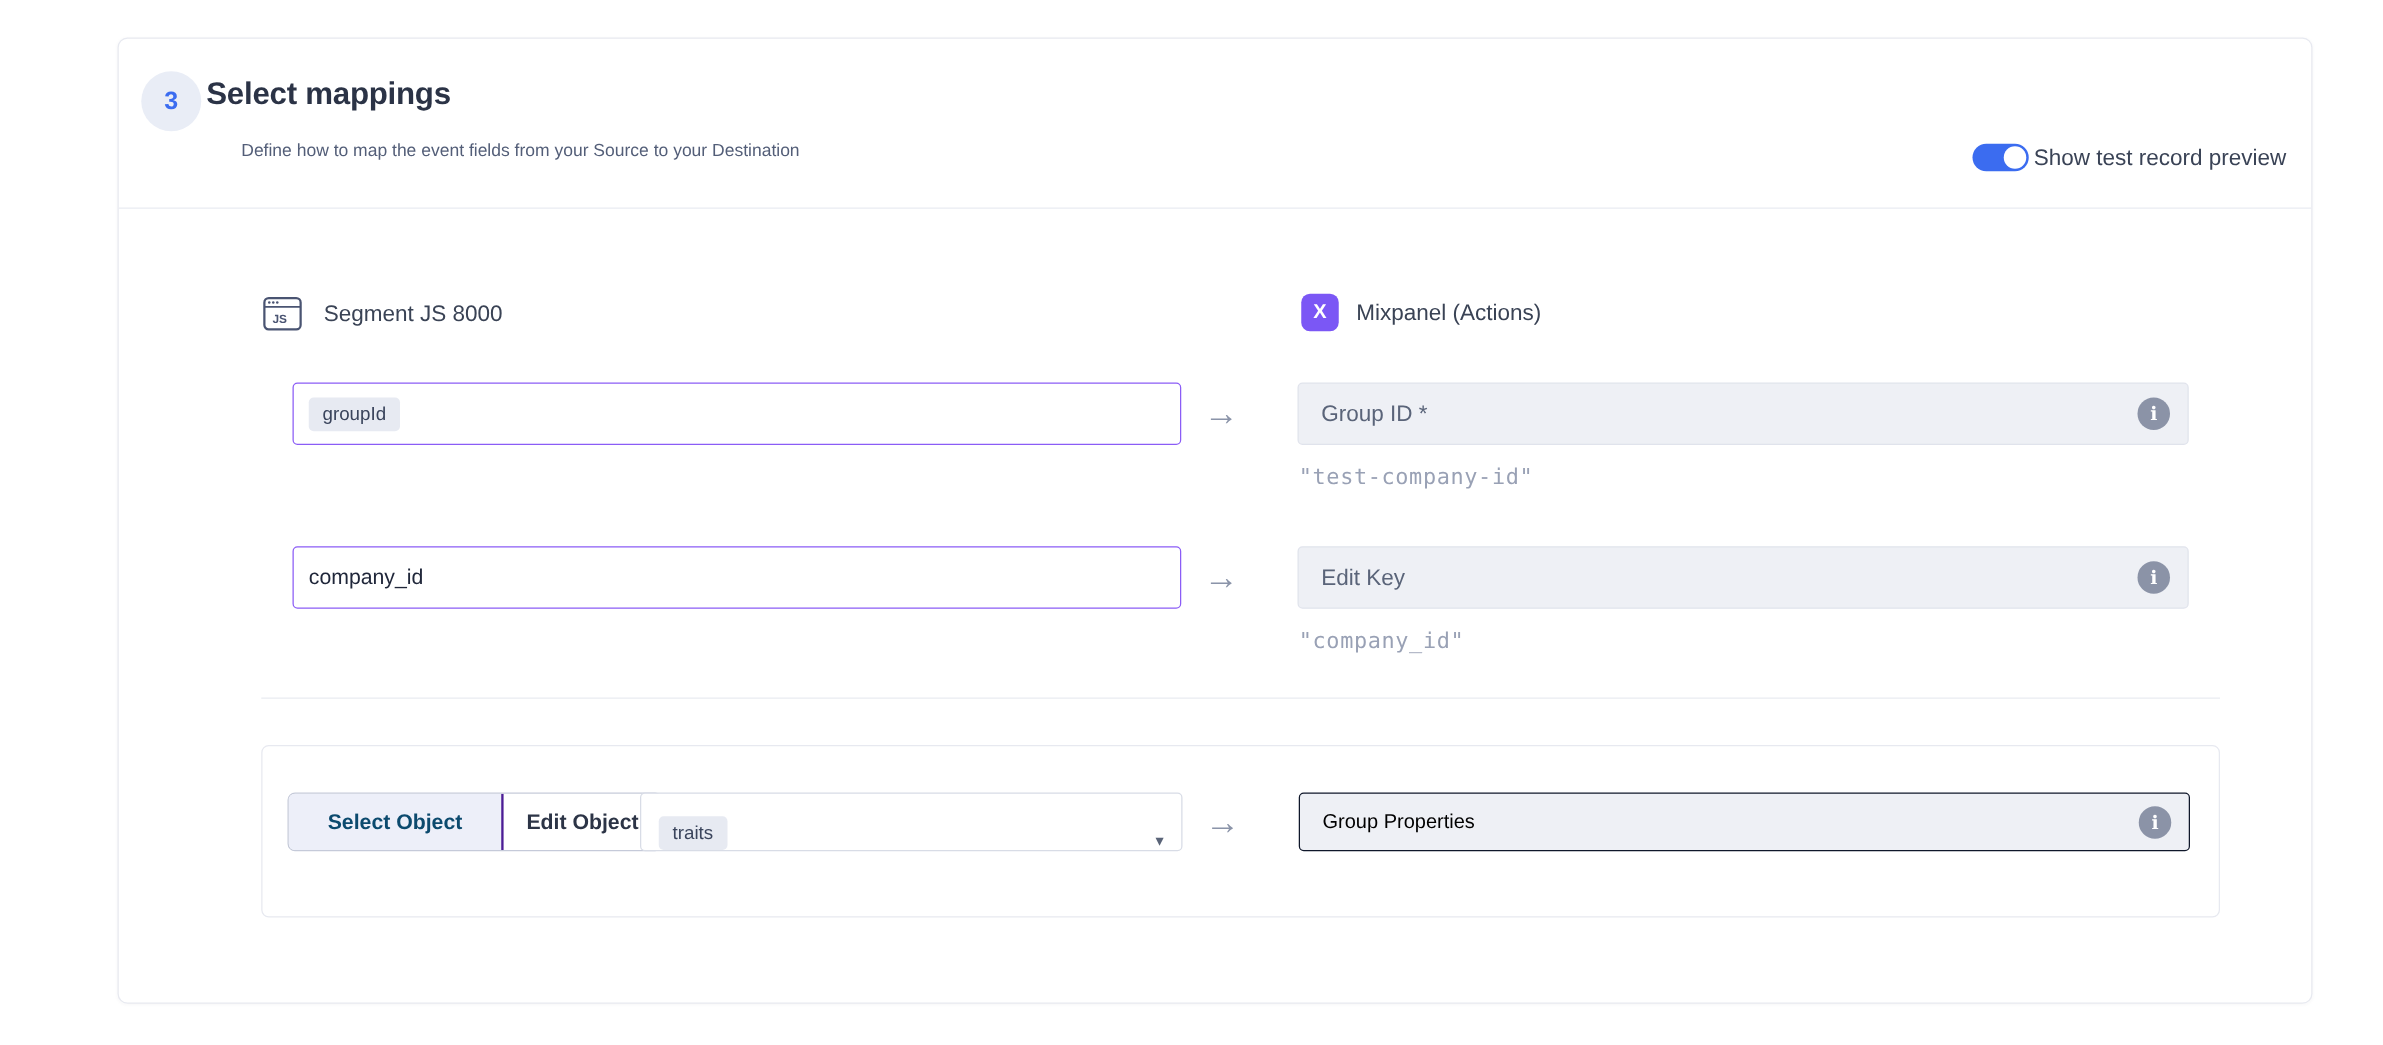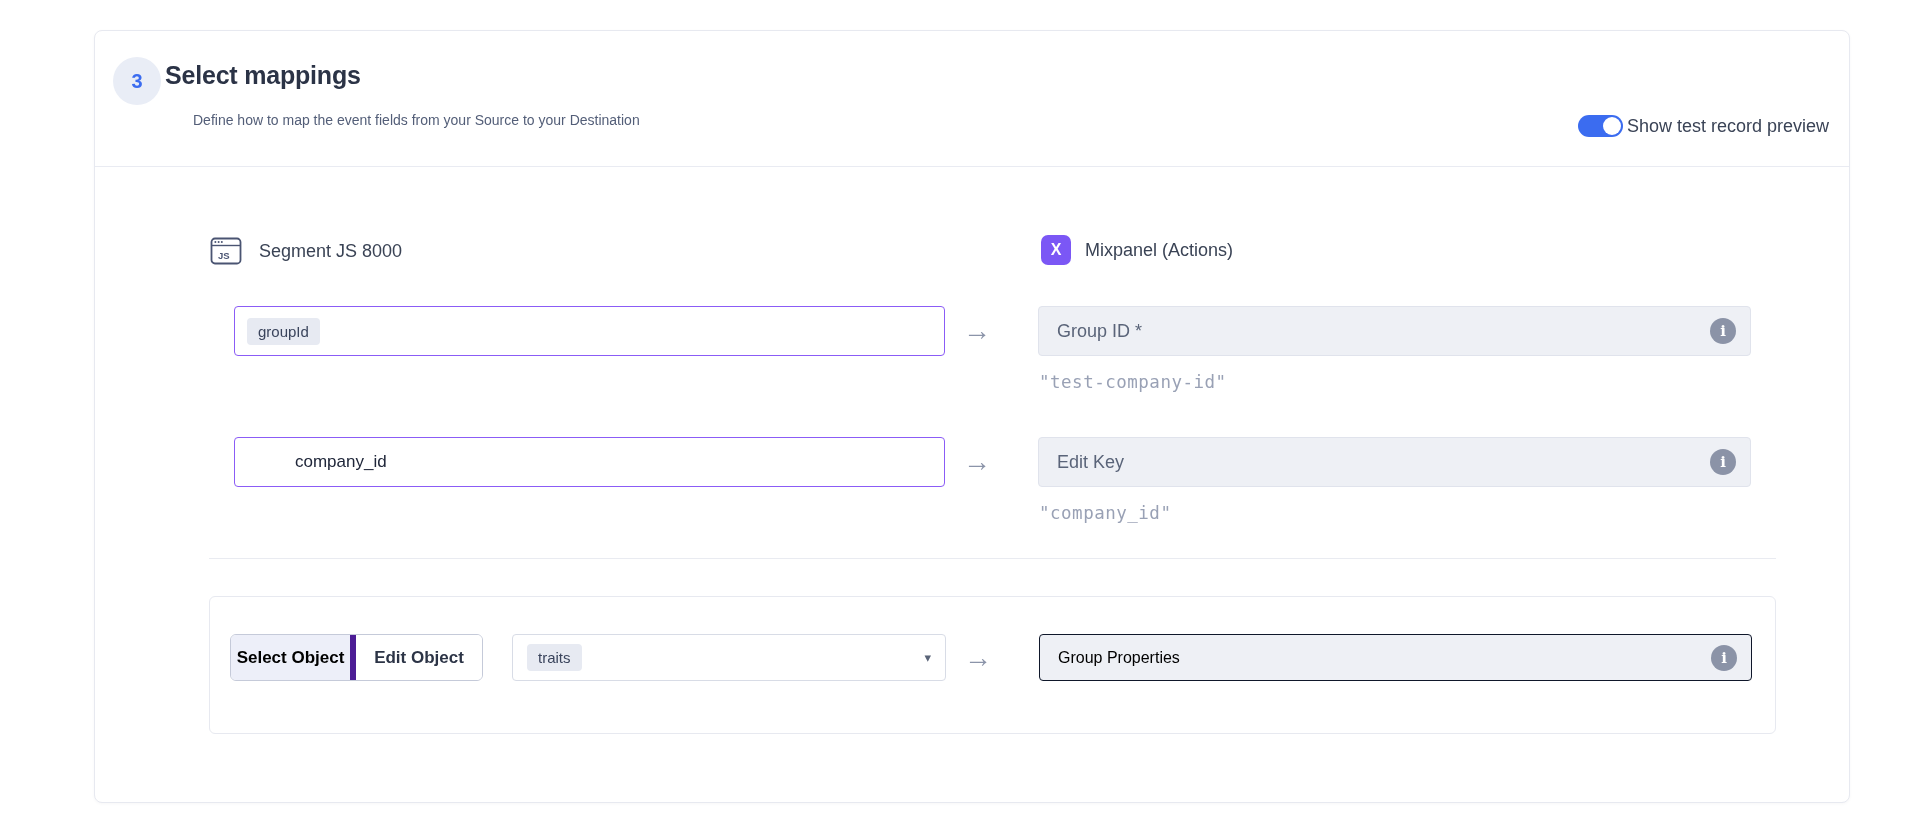--- a/index.html
+++ b/index.html
@@ -31,21 +31,21 @@
   .col-header .name { font-size:18px; color:#3a4355; }
   .mixpanel-box { width:30px; height:30px; border-radius:7px; background:#7b57f5;
                   display:flex; align-items:center; justify-content:center;
                   color:#fff; font-size:16px; font-weight:700; }
 
   .src-input { position:absolute; left:139px; width:711px; height:50px; background:#fff;
                border:1px solid #8b5cf6; border-radius:4px; display:flex; align-items:center;
                padding:0 12px; }
   .row1 { top:275px; } .row2 { top:406px; }
   .token { background:#e7eaf2; border-radius:4px; padding:5px 11px; font-size:15px; color:#3a445c; }
-  .plain-value { font-size:17px; color:#20273a;margin-left:48px; }
+  .plain-value { font-size:17px; color:#20273a; }
 
   .map-arrow { position:absolute; left:860px; width:44px; text-align:center;
                font-size:28px; color:#8b94a9; line-height:50px; }
   .arrow1 { top:275px; } .arrow2 { top:406px; }
 
   .dest-field { position:absolute; left:943px; width:713px; height:50px; background:#eef0f5;
                 border:1px solid #e0e3ec; border-radius:4px; display:flex; align-items:center;
                 padding:0 14px 0 18px; }
   .dest-field .dest-label { font-size:18px; color:#5a6479; }
   .info-badge { margin-left:auto; width:26px; height:26px; border-radius:50%;
@@ -59,26 +59,26 @@
 
   .mid-divider { position:absolute; left:114px; top:527px; width:1567px; height:1px; background:#e9ebf1; }
 
   
   .object-box { position:absolute; left:114px; top:565px; width:1567px; height:138px;
                 border:1px solid #e7e9f0; border-radius:6px; }
   .segmented { position:absolute; left:20px; top:37px; height:47px; display:flex;
                border:1px solid #c5cad9; border-radius:6px; overflow:hidden; background:#fff; }
   .seg-btn { height:100%; display:flex; align-items:center; justify-content:center;
              font-size:17px; font-weight:600; cursor:pointer; }
-  .seg-btn.active { width:125px; background:#edeff9; color:#000000; border-right:6px solid #4c1d95; }
+  .seg-btn.active { width:172px; background:#edeff9; color:#0c4a6e; border-right:2px solid #4c1d95; }
   .seg-btn.idle { width:126px; background:#fff; color:#2c3446; }
 
   .obj-dropdown { position:absolute; left:302px; top:37px; width:434px; height:47px;
                   background:#fff; border:1px solid #d8dce6; border-radius:4px;
-                  display:flex; align-items:center; padding:0 14px; cursor:pointer; }
+                  display:flex; align-items:flex-end; padding:0 14px; cursor:pointer; }
   .obj-dropdown .caret { margin-left:auto; font-size:13px; color:#5a6478; }
 
   .obj-arrow { position:absolute; left:746px; top:37px; width:44px; text-align:center;
                font-size:28px; color:#8b94a9; line-height:47px; }
   .obj-dest { position:absolute; left:829px; top:37px; width:713px; height:47px;
               background:#eef0f5; border:1px solid #0f172a; border-radius:4px;
               display:flex; align-items:center; padding:0 14px 0 18px; }
 </style>
 </head>
 <body>

